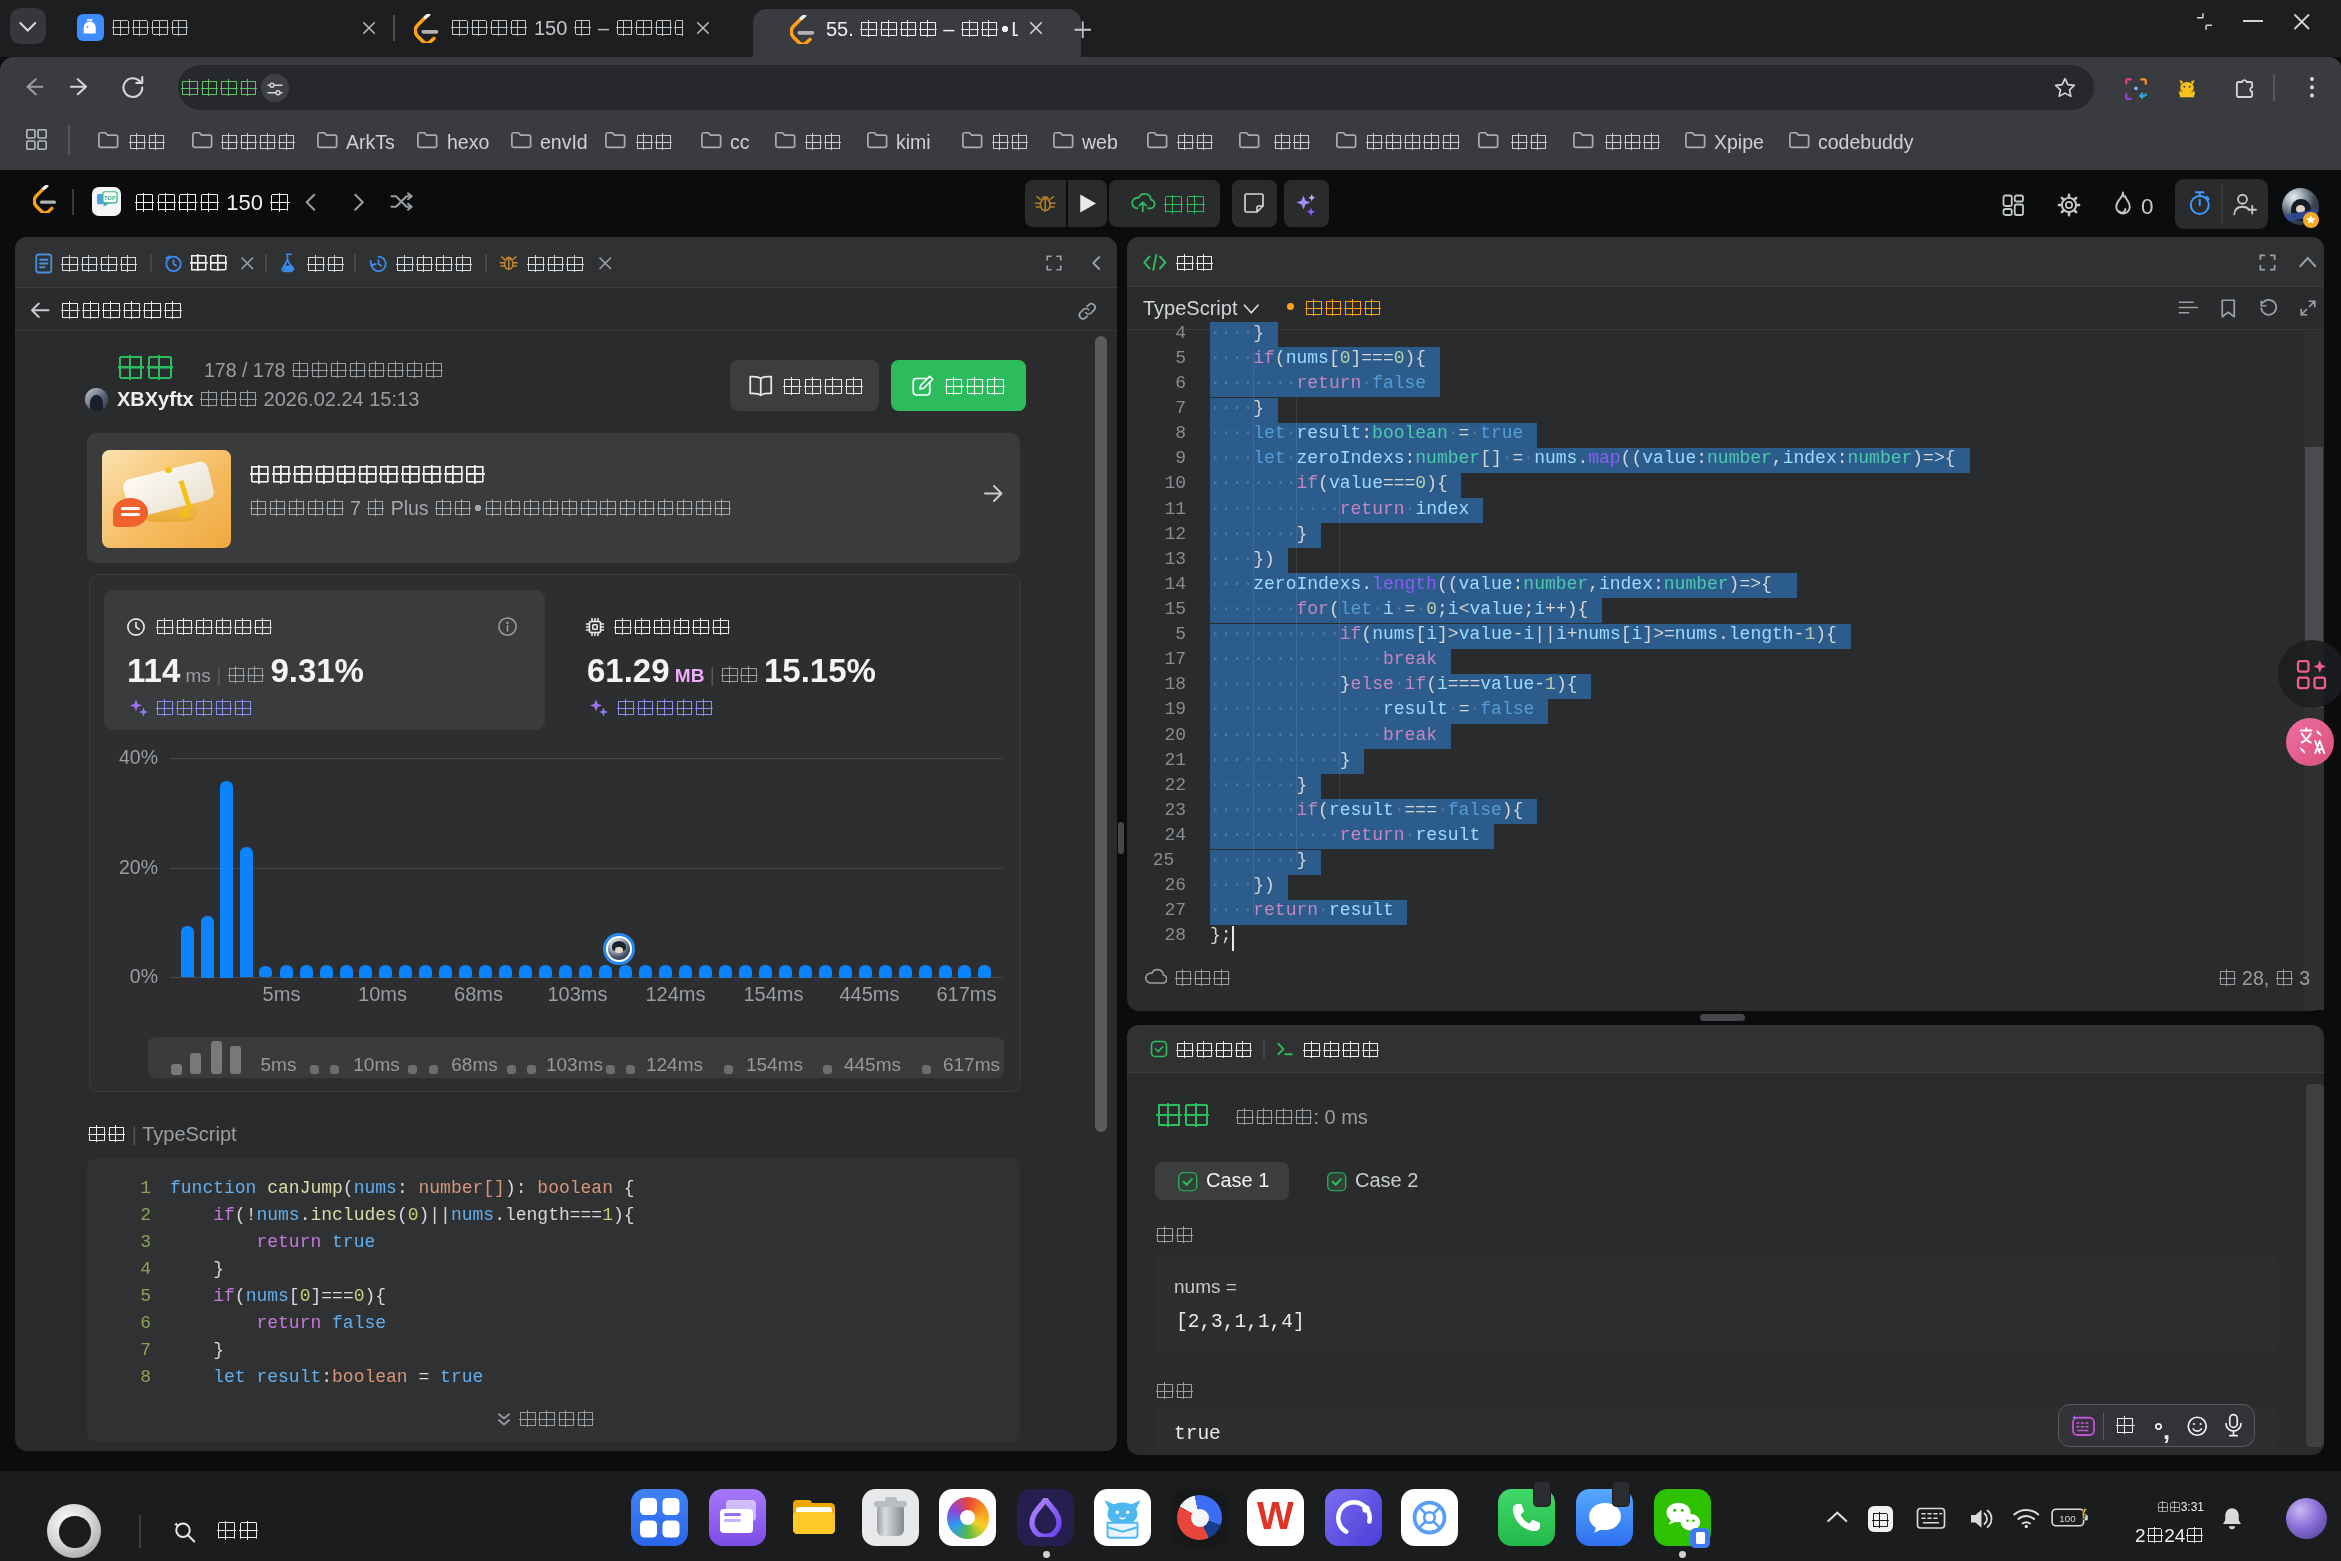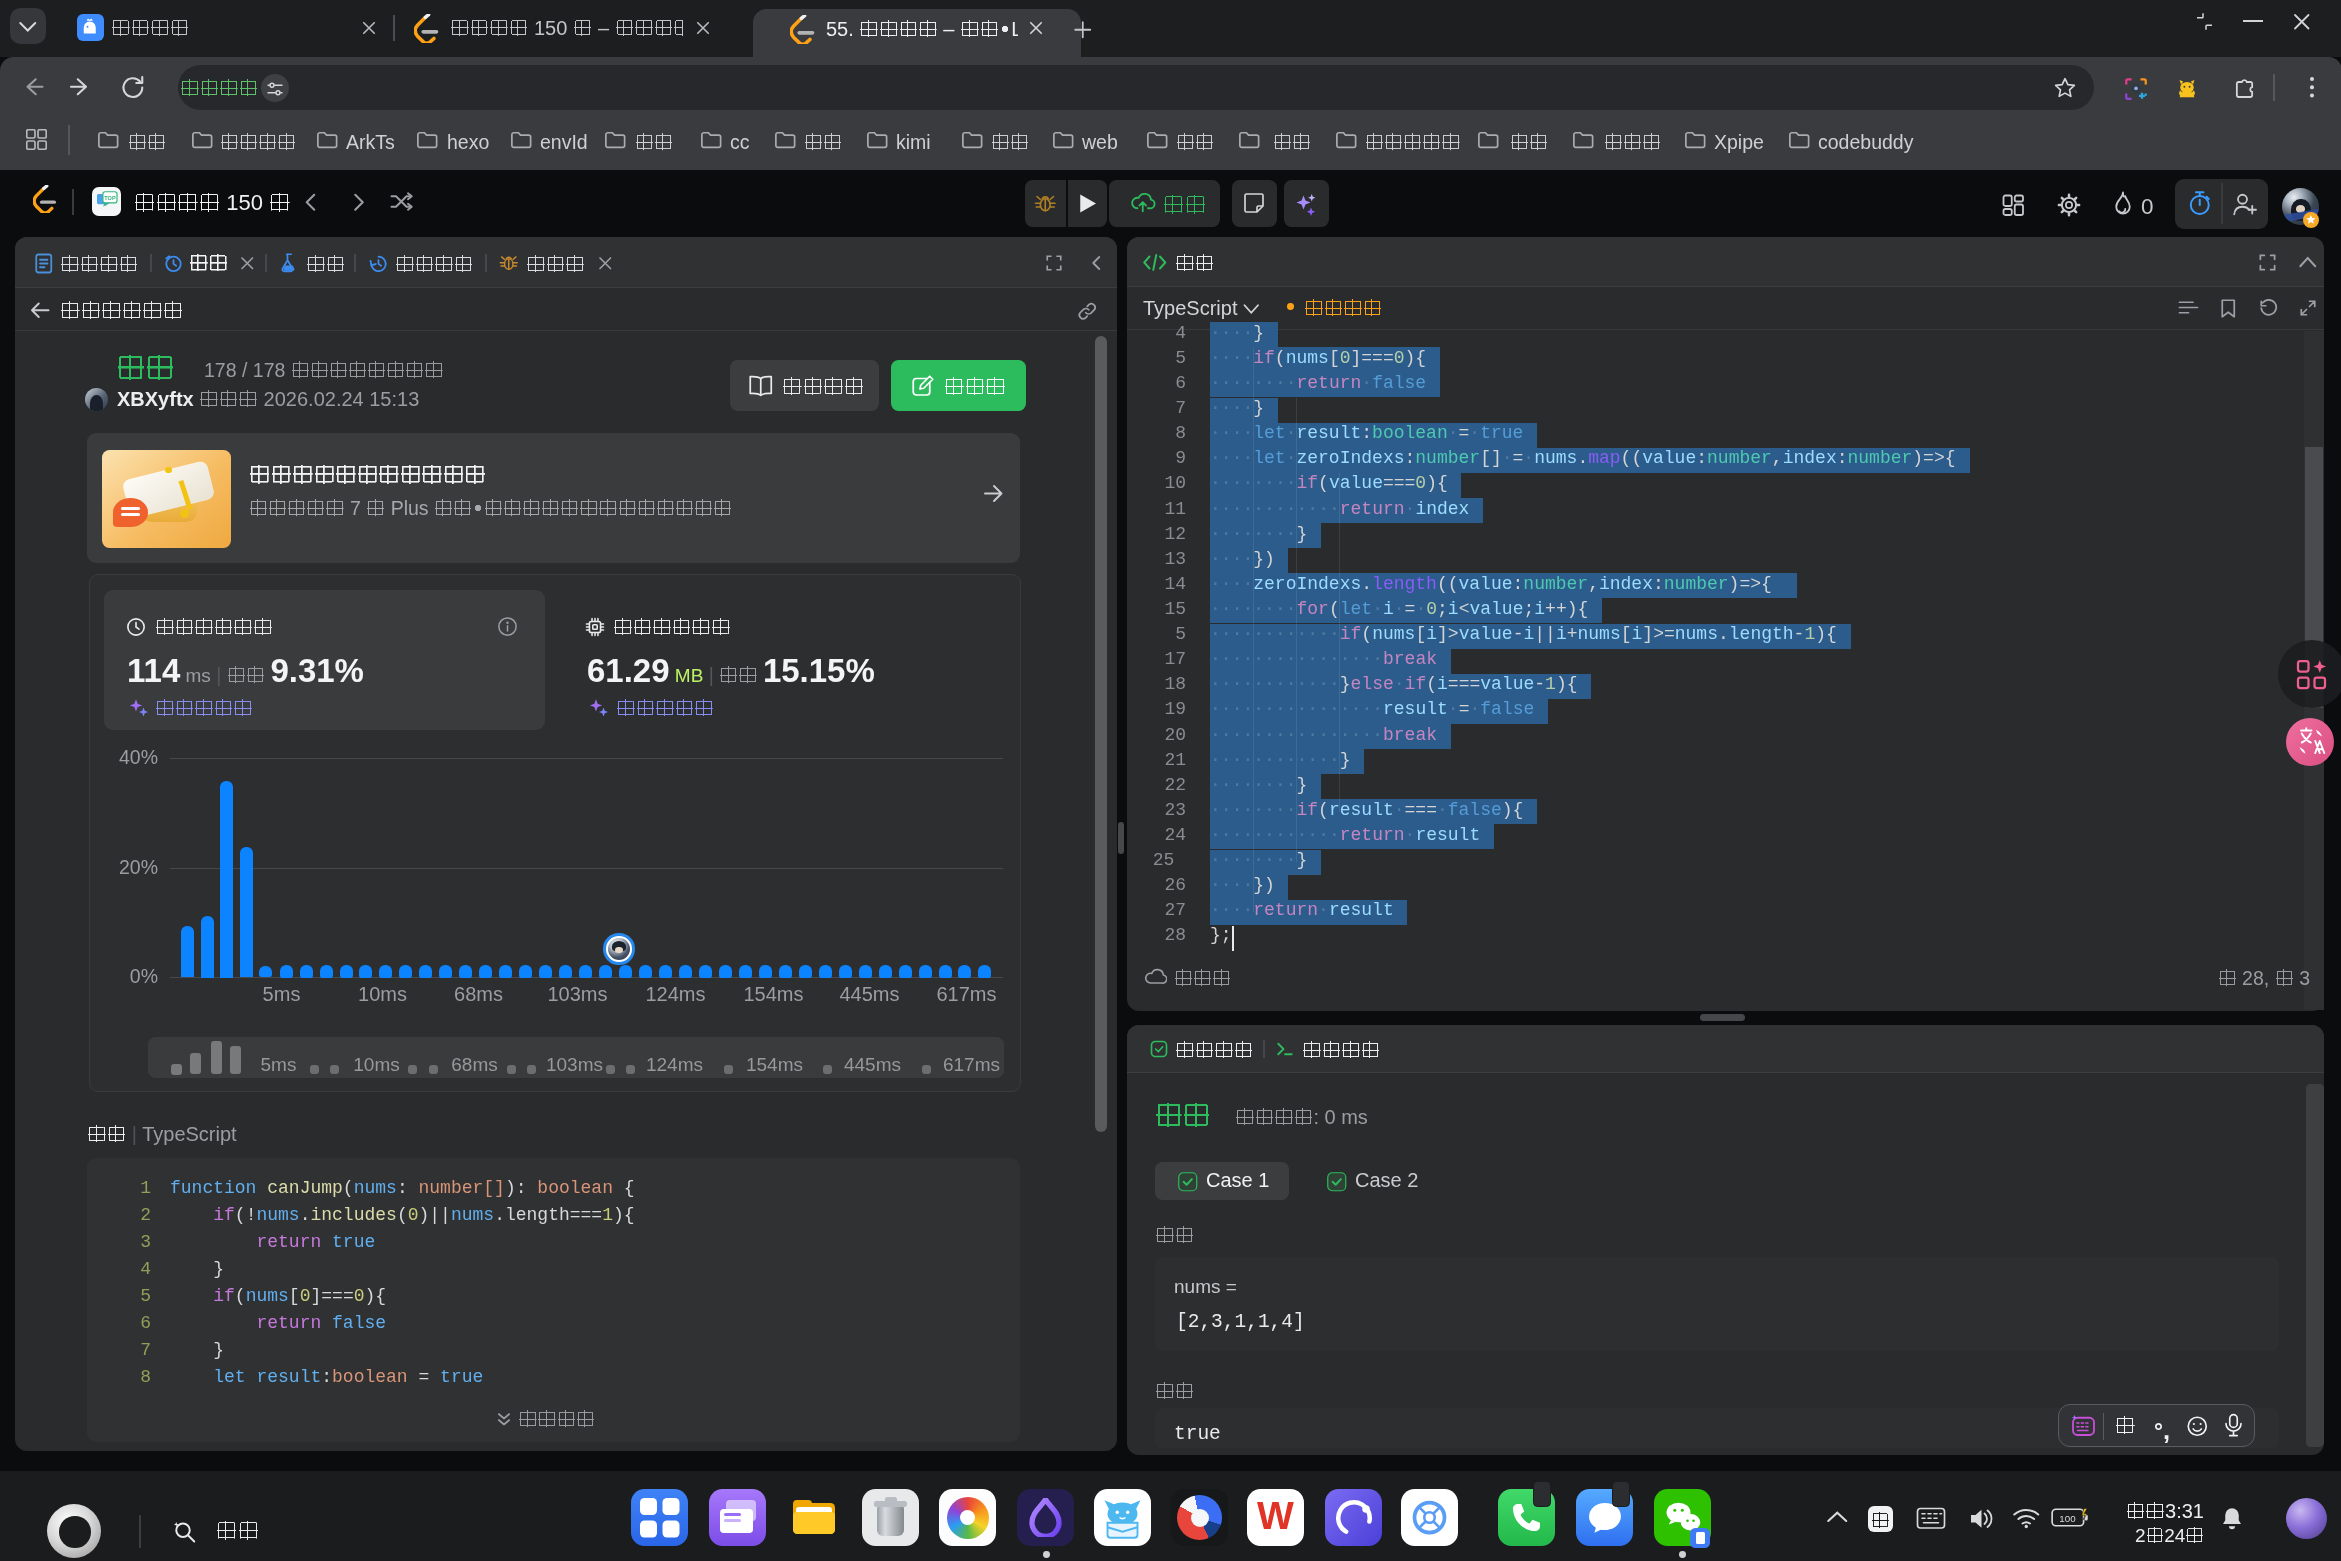--- a/index.html
+++ b/index.html
@@ -381,21 +381,21 @@
       <path d="M12 3 l2.2 6 6 2.2 -6 2.2 -2.2 6 -2.2-6 -6-2.2 6-2.2 z" fill="#9f6ef2"></path>
       <path d="M22 14 l1.7 4.4 4.3 1.6 -4.3 1.6 -1.7 4.4 -1.7-4.4 -4.3-1.6 4.3-1.6 z" fill="#7c83f5"></path>
     </svg>
     <div class="abs" style="left:155px;top:697px;font-size:20px;color:#888df2;white-space:nowrap"><b class="cj"></b><b class="cj"></b><b class="cj"></b><b class="cj"></b><b class="cj"></b></div>
     <svg class="abs" style="left:585px;top:617px" width="20" height="20" viewBox="0 0 27 27" fill="none" stroke="#e8eaec" stroke-width="2.1">
       <rect x="6" y="6" width="15" height="15" rx="2.5"></rect>
       <rect x="10.5" y="10.5" width="6" height="6" rx="1"></rect>
       <path d="M9.5 6 V2 M13.5 6 V2 M17.5 6 V2 M9.5 25 V21 M13.5 25 V21 M17.5 25 V21 M6 9.5 H2 M6 13.5 H2 M6 17.5 H2 M25 9.5 H21 M25 13.5 H21 M25 17.5 H21" stroke-linecap="round"></path>
     </svg>
     <div class="abs" style="left:613px;top:616px;font-size:20px;color:#e8eaec;white-space:nowrap"><b class="cj"></b><b class="cj"></b><b class="cj"></b><b class="cj"></b><b class="cj"></b><b class="cj"></b></div>
-    <div class="abs" style="left:587px;top:652px;font-size:33px;font-weight:bold;color:#f2f4f5;white-space:nowrap">61.29<span style="font-size:19px;font-weight:normal;color:#bef264"> MB</span><span style="font-size:19.5px;font-weight:normal;color:#55585a"> | </span><span style="font-size:19.5px;font-weight:normal;color:#9b9ea1"><b class="cj"></b><b class="cj"></b> </span>15.15%</div>
+    <div class="abs" style="left:587px;top:652px;font-size:33px;font-weight:bold;color:#f2f4f5;white-space:nowrap">61.29<span style="font-size:19px;font-weight:bold;color:#f0abfc"> MB</span><span style="font-size:19.5px;font-weight:normal;color:#55585a"> | </span><span style="font-size:19.5px;font-weight:normal;color:#9b9ea1"><b class="cj"></b><b class="cj"></b> </span>15.15%</div>
     <svg class="abs" style="left:587px;top:697px" width="22.5" height="22.5" viewBox="0 0 30 30">
       <path d="M12 3 l2.2 6 6 2.2 -6 2.2 -2.2 6 -2.2-6 -6-2.2 6-2.2 z" fill="#9f6ef2"></path>
       <path d="M22 14 l1.7 4.4 4.3 1.6 -4.3 1.6 -1.7 4.4 -1.7-4.4 -4.3-1.6 4.3-1.6 z" fill="#7c83f5"></path>
     </svg>
     <div class="abs" style="left:616px;top:697px;font-size:20px;color:#888df2;white-space:nowrap"><b class="cj"></b><b class="cj"></b><b class="cj"></b><b class="cj"></b><b class="cj"></b></div>
     <div class="abs" style="left:170px;top:758px;width:833px;height:0.8px;background:#47484a"></div>
     <div class="abs" style="left:98px;top:746px;width:60px;font-size:19.5px;color:#9b9ea1;text-align:right">40%</div>
     <div class="abs" style="left:170px;top:868px;width:833px;height:0.8px;background:#47484a"></div>
     <div class="abs" style="left:98px;top:856px;width:60px;font-size:19.5px;color:#9b9ea1;text-align:right">20%</div>
     <div class="abs" style="left:170px;top:977px;width:833px;height:0.8px;background:#47484a"></div>
@@ -798,20 +798,20 @@
     <svg class="abs" style="left:2012px;top:1507px" width="28.5" height="22.5" viewBox="0 0 38 30" fill="none" stroke="#d8dadc" stroke-width="2.6" stroke-linecap="round">
       <path d="M3 10 a24 24 0 0 1 32 0 M8.5 16 a16 16 0 0 1 21 0 M14 22 a8.5 8.5 0 0 1 10 0"></path>
       <circle cx="19" cy="26" r="2.2" fill="#d8dadc" stroke="none"></circle>
     </svg>
     <svg class="abs" style="left:2051px;top:1507px" width="39" height="21" viewBox="0 0 52 28">
       <rect x="1.5" y="3" width="42" height="22" rx="5" fill="none" stroke="#d8dadc" stroke-width="2.2"></rect>
       <rect x="45" y="10" width="4" height="8" rx="2" fill="#d8dadc"></rect>
       <text x="22" y="19.5" text-anchor="middle" font-size="13" fill="#d8dadc" font-family="Liberation Sans">100</text>
       <path d="M48 2 l-4 7 h4 l-5 8 2-6 h-4 l3-9 z" fill="#f5c518" stroke="#1b1c1d" stroke-width=".8"></path>
     </svg>
-    <div class="abs" style="left:2102px;top:1500px;width:102px;text-align:right;font-size:20px;color:#eceef0;white-space:nowrap"><b class="cj"></b><b class="cj"></b>3:31</div>
+    <div class="abs" style="left:2102px;top:1500px;width:102px;text-align:right;font-size:12px;color:#eceef0;white-space:nowrap"><b class="cj"></b><b class="cj"></b>3:31</div>
     <div class="abs" style="left:2102px;top:1525px;width:102px;text-align:right;font-size:19px;color:#eceef0;white-space:nowrap">2<b class="cj"></b>24<b class="cj"></b></div>
     <svg class="abs" style="left:2220px;top:1506px" width="24" height="25.5" viewBox="0 0 32 34" fill="#d8dadc">
       <path d="M16 3 a9 9 0 0 1 9 9 v7 l3 5 H4 l3-5 v-7 a9 9 0 0 1 9-9 z"></path>
       <path d="M12 27 a4 4 0 0 0 8 0 z"></path>
     </svg>
     <div class="abs" style="left:2286px;top:1498px;width:41px;height:41px;border-radius:50%;background:radial-gradient(circle at 35% 30%,#c9b8f0,#8a6fd8 45%,#4a3a88)"></div>
   </div>
 
 </body></html>

